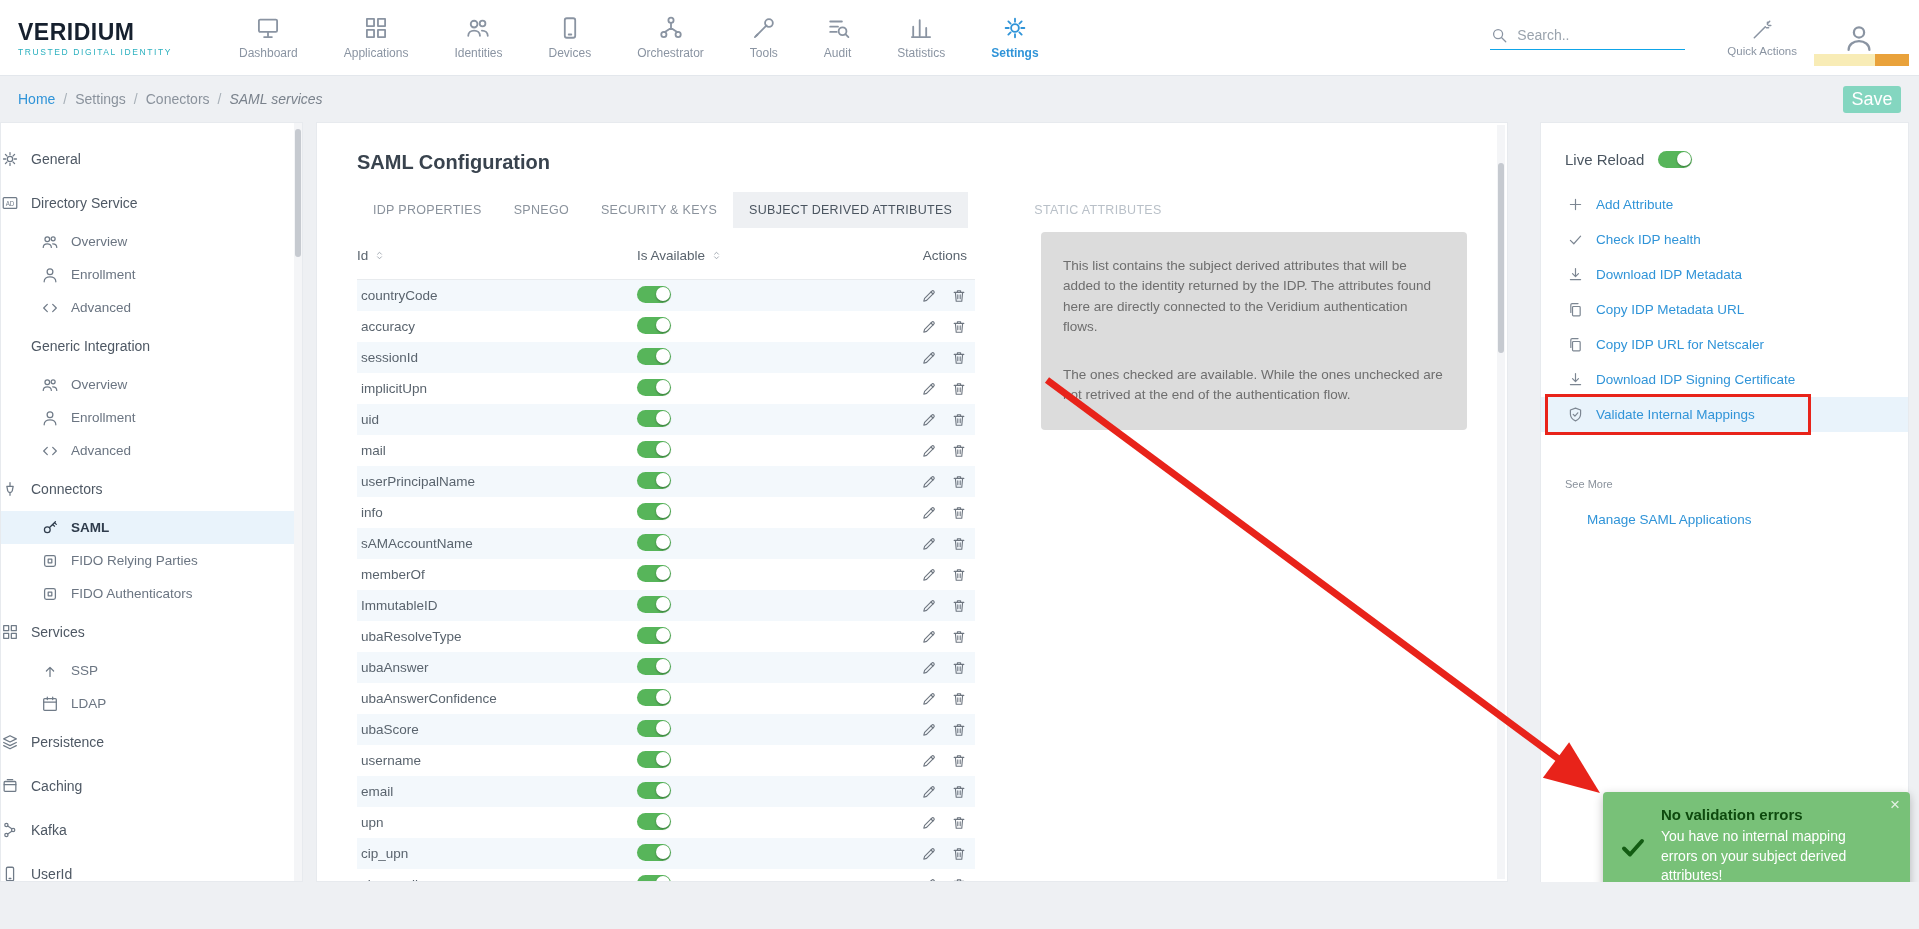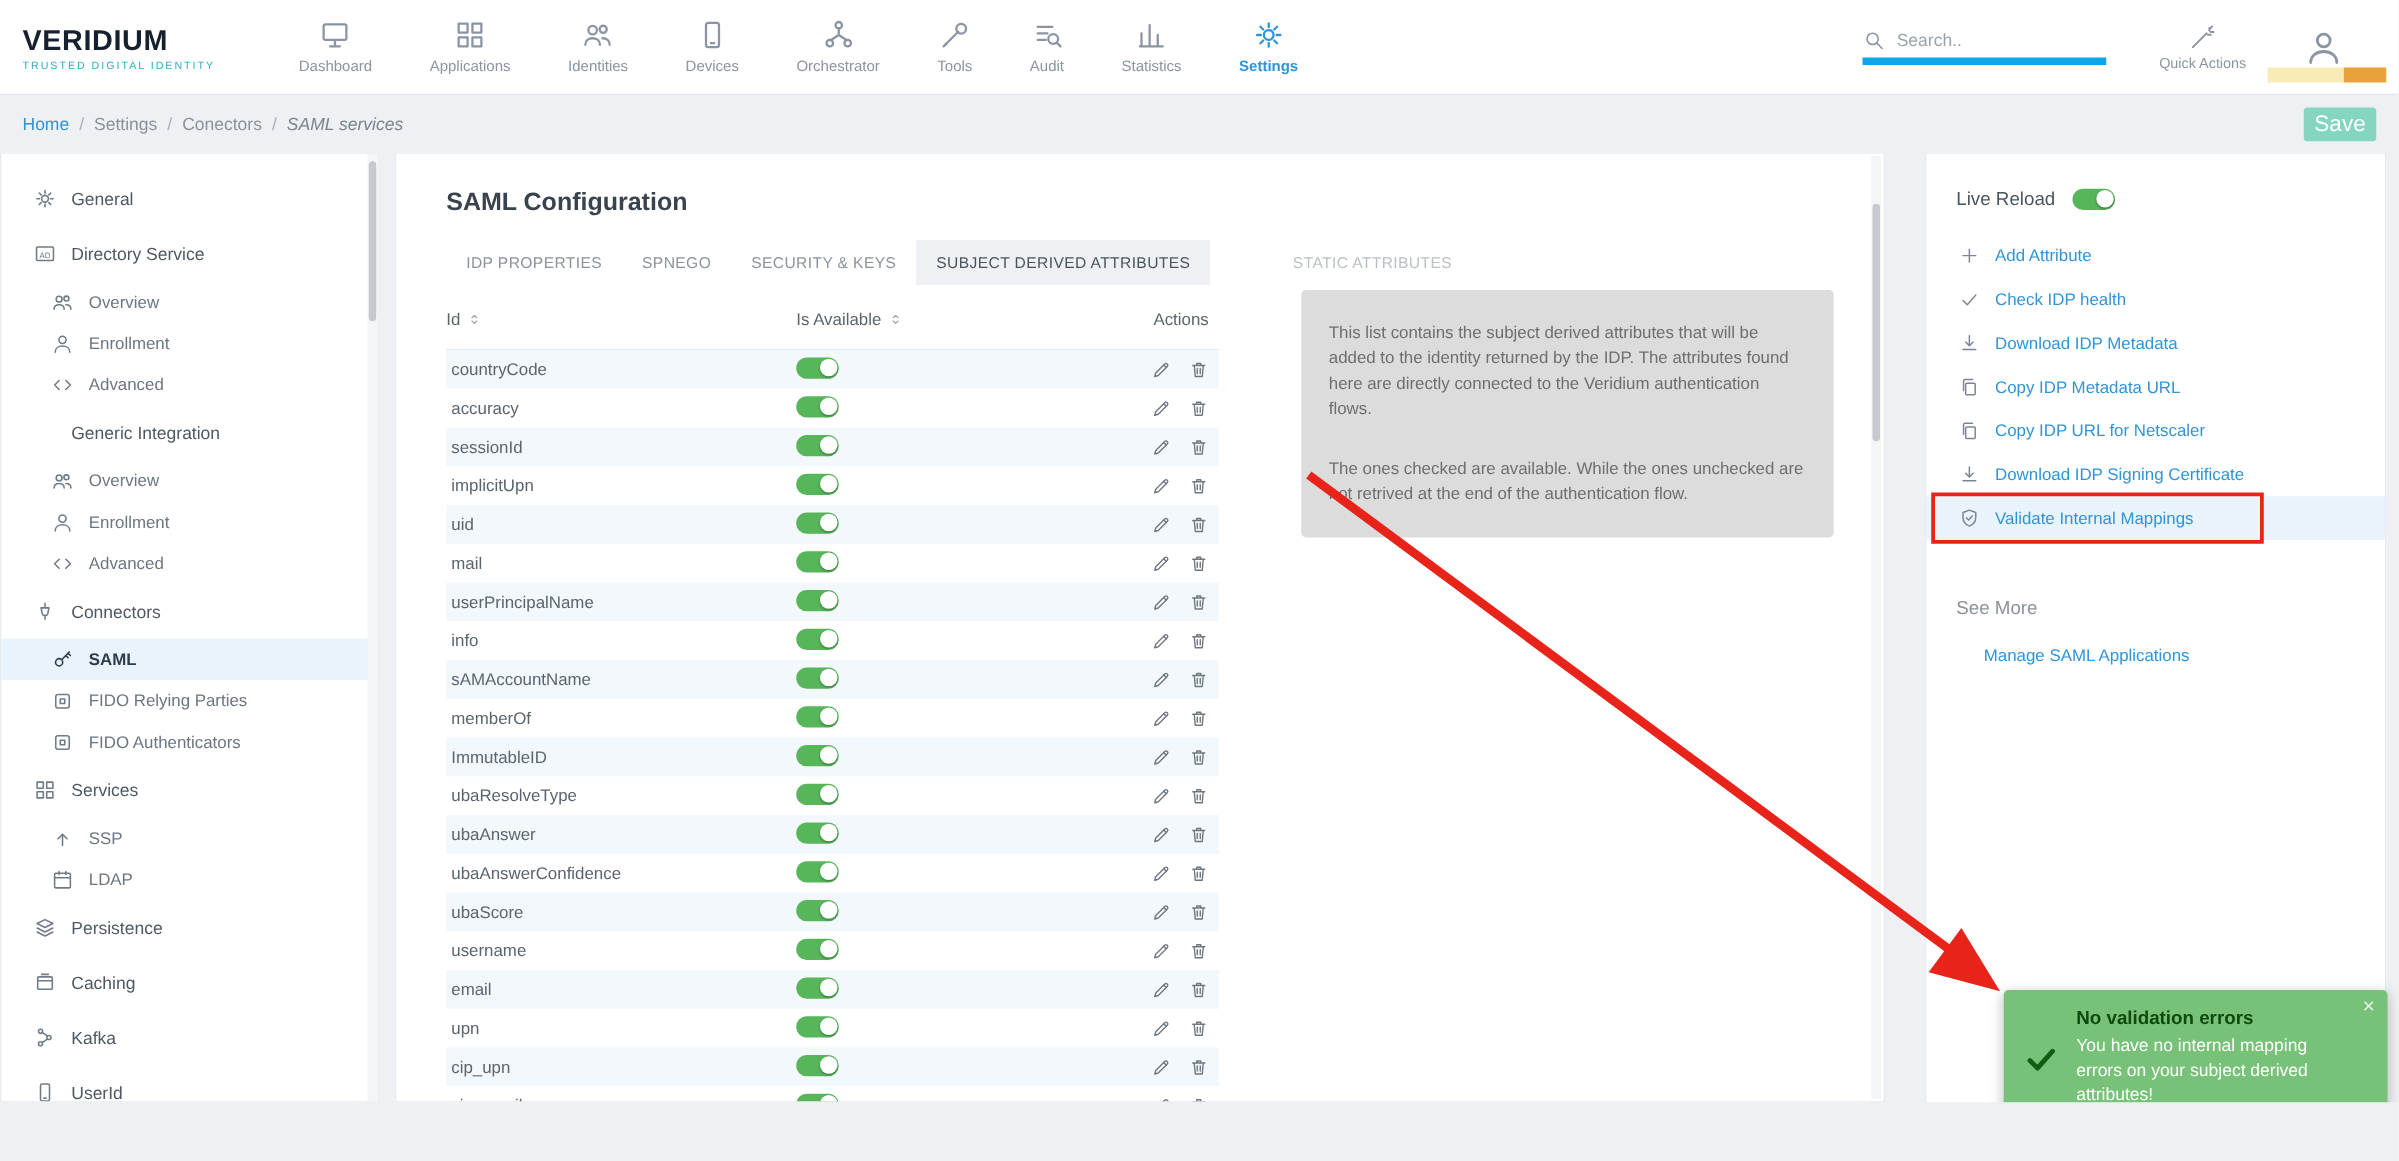--- a/index.html
+++ b/index.html
@@ -14,21 +14,21 @@
   .brand{margin-left:18px;width:180px;cursor:pointer;}
   .brand-name{font-size:23px;font-weight:bold;color:#16202e;letter-spacing:.5px;}
   .brand-tag{font-size:8.5px;color:#2ab0bf;letter-spacing:1.6px;margin-top:1px;}
   .topnav{display:flex;margin-left:18px;}
   .nav-item{display:flex;flex-direction:column;align-items:center;gap:5px;padding:0 23px;cursor:pointer;color:#8a94a2;}
   .nav-item .nav-ic{width:26px;height:26px;}
   .nav-label{font-size:12px;white-space:nowrap;}
   .nav-item.active{color:#3094d8;}
   .nav-item.active .nav-label{font-weight:bold;}
   .topbar-right{margin-left:auto;display:flex;align-items:center;}
-  .searchbox{display:flex;align-items:center;border-bottom:6px solid #0ea5e9;width:195px;padding-bottom:5px;margin-right:42px;}
+  .searchbox{display:flex;align-items:center;border-bottom:1px solid #0ea5e9;width:195px;padding-bottom:5px;margin-right:42px;}
   .searchbox .icon{width:18px;height:18px;color:#8a94a2;margin-right:9px;}
   .search-input{border:none;outline:none;font-size:14px;color:#5a6470;width:150px;font-family:inherit;background:transparent;}
   .search-input::placeholder{color:#9aa3ad;}
   .quick{display:flex;flex-direction:column;align-items:center;gap:4px;color:#8a94a2;margin-right:46px;cursor:pointer;}
   .quick .icon{width:22px;height:22px;}
   .quick-label{font-size:11.5px;white-space:nowrap;}
   .avatar{width:32px;height:32px;color:#8a94a2;margin-right:44px;cursor:pointer;}
   .avatar .icon{width:32px;height:32px;}
   .colorbar{position:absolute;right:10px;bottom:9px;width:95px;height:12px;display:flex;}
   .colorbar .c1{flex:1.8;background:#f8ecb6;}
@@ -38,21 +38,21 @@
   .crumbrow{position:absolute;top:76px;left:0;right:0;height:46px;display:flex;align-items:center;padding:0 18px;}
   .breadcrumb{font-size:14px;color:#8a929c;display:flex;gap:8px;align-items:center;}
   .crumb{cursor:default;}
   .crumb.link{color:#3094d8;cursor:pointer;}
   .crumb.last{color:#7a828c;font-style:italic;}
   .sep{color:#a8b0b8;}
   .save-btn{margin-left:auto;width:58px;height:27px;background:#84d6c0;color:#fff;border:none;border-radius:3px;font-size:18px;font-family:inherit;cursor:pointer;}
 
   
   .sidebar{position:absolute;top:122px;left:0;width:303px;bottom:0;background:#fff;border:1px solid #e7eaee;padding-top:14px;overflow:hidden;}
-  .side-item{display:flex;align-items:center;height:33px;padding-left:26px;font-size:13.5px;cursor:pointer;}
+  .side-item{display:flex;align-items:center;height:33px;font-size:13.5px;cursor:pointer;}
   .side-item.lvl0{height:44px;font-size:14px;color:#4e5864;}
   .side-item.lvl1{padding-left:40px;color:#6b7582;}
   .side-ic{width:18px;height:18px;margin-right:12px;flex:none;color:#707b88;}
   .side-ic.spacer{width:18px;height:18px;}
   .side-item.active{background:#e9f3fb;font-weight:bold;color:#2f3c4c;}
   .side-item.active .side-ic{color:#2f3c4c;}
   .fake-scroll{background:#f4f5f7;}
   .fake-scroll .thumb{position:absolute;left:1px;width:6px;background:#c6cad0;border-radius:3px;}
   .sidebar-scroll{position:absolute;top:0;right:0;width:8px;bottom:0;}
   .sidebar-scroll .thumb{top:6px;height:128px;}
@@ -82,21 +82,21 @@
   .info-box p + p{margin-top:28px;}
   .main-scroll{position:absolute;top:2px;right:2px;width:8px;bottom:2px;}
   .main-scroll .thumb{top:38px;height:190px;}
 
   
   .rightpanel{position:absolute;top:122px;left:1540px;width:369px;height:794px;background:#fff;border:1px solid #e7eaee;padding:26px 24px;}
   .live-reload{display:flex;align-items:center;gap:14px;font-size:15px;color:#4a5560;margin-bottom:18px;height:20px;}
   .panel-action{display:flex;align-items:center;gap:12px;height:35px;font-size:13.5px;color:#3094d8;cursor:pointer;padding-left:2px;}
   .panel-action .pa-ic{width:17px;height:17px;color:#7c8692;flex:none;}
   .panel-action.highlighted{background:#e9f3fb;margin:0 -24px;padding-left:26px;}
-  .see-more{margin-top:46px;font-size:15px;color:#8a929c;}
+  .see-more{margin-top:46px;font-size:11px;color:#8a929c;}
   .manage-link{display:block;margin-top:22px;margin-left:22px;font-size:13.5px;color:#3094d8;cursor:pointer;text-decoration:none;}
 
   
   .toast{position:absolute;left:1603px;top:792px;width:307px;min-height:111px;background:#78c178;border-radius:4px;padding:14px 28px 16px 12px;display:flex;gap:10px;z-index:40;box-shadow:0 3px 10px rgba(0,0,0,.25);}
   .toast-check{width:36px;display:flex;align-items:center;justify-content:center;color:#135c13;flex:none;}
   .toast-check .icon{width:30px;height:30px;}
   .toast-check svg{stroke-width:2.6;}
   .toast-title{font-size:15px;font-weight:bold;color:#0e4a0e;margin-bottom:4px;}
   .toast-body{font-size:14px;color:#fff;line-height:1.4;}
   .toast-close{position:absolute;top:4px;right:10px;color:#e4f2e4;font-size:17px;cursor:pointer;line-height:1;}

